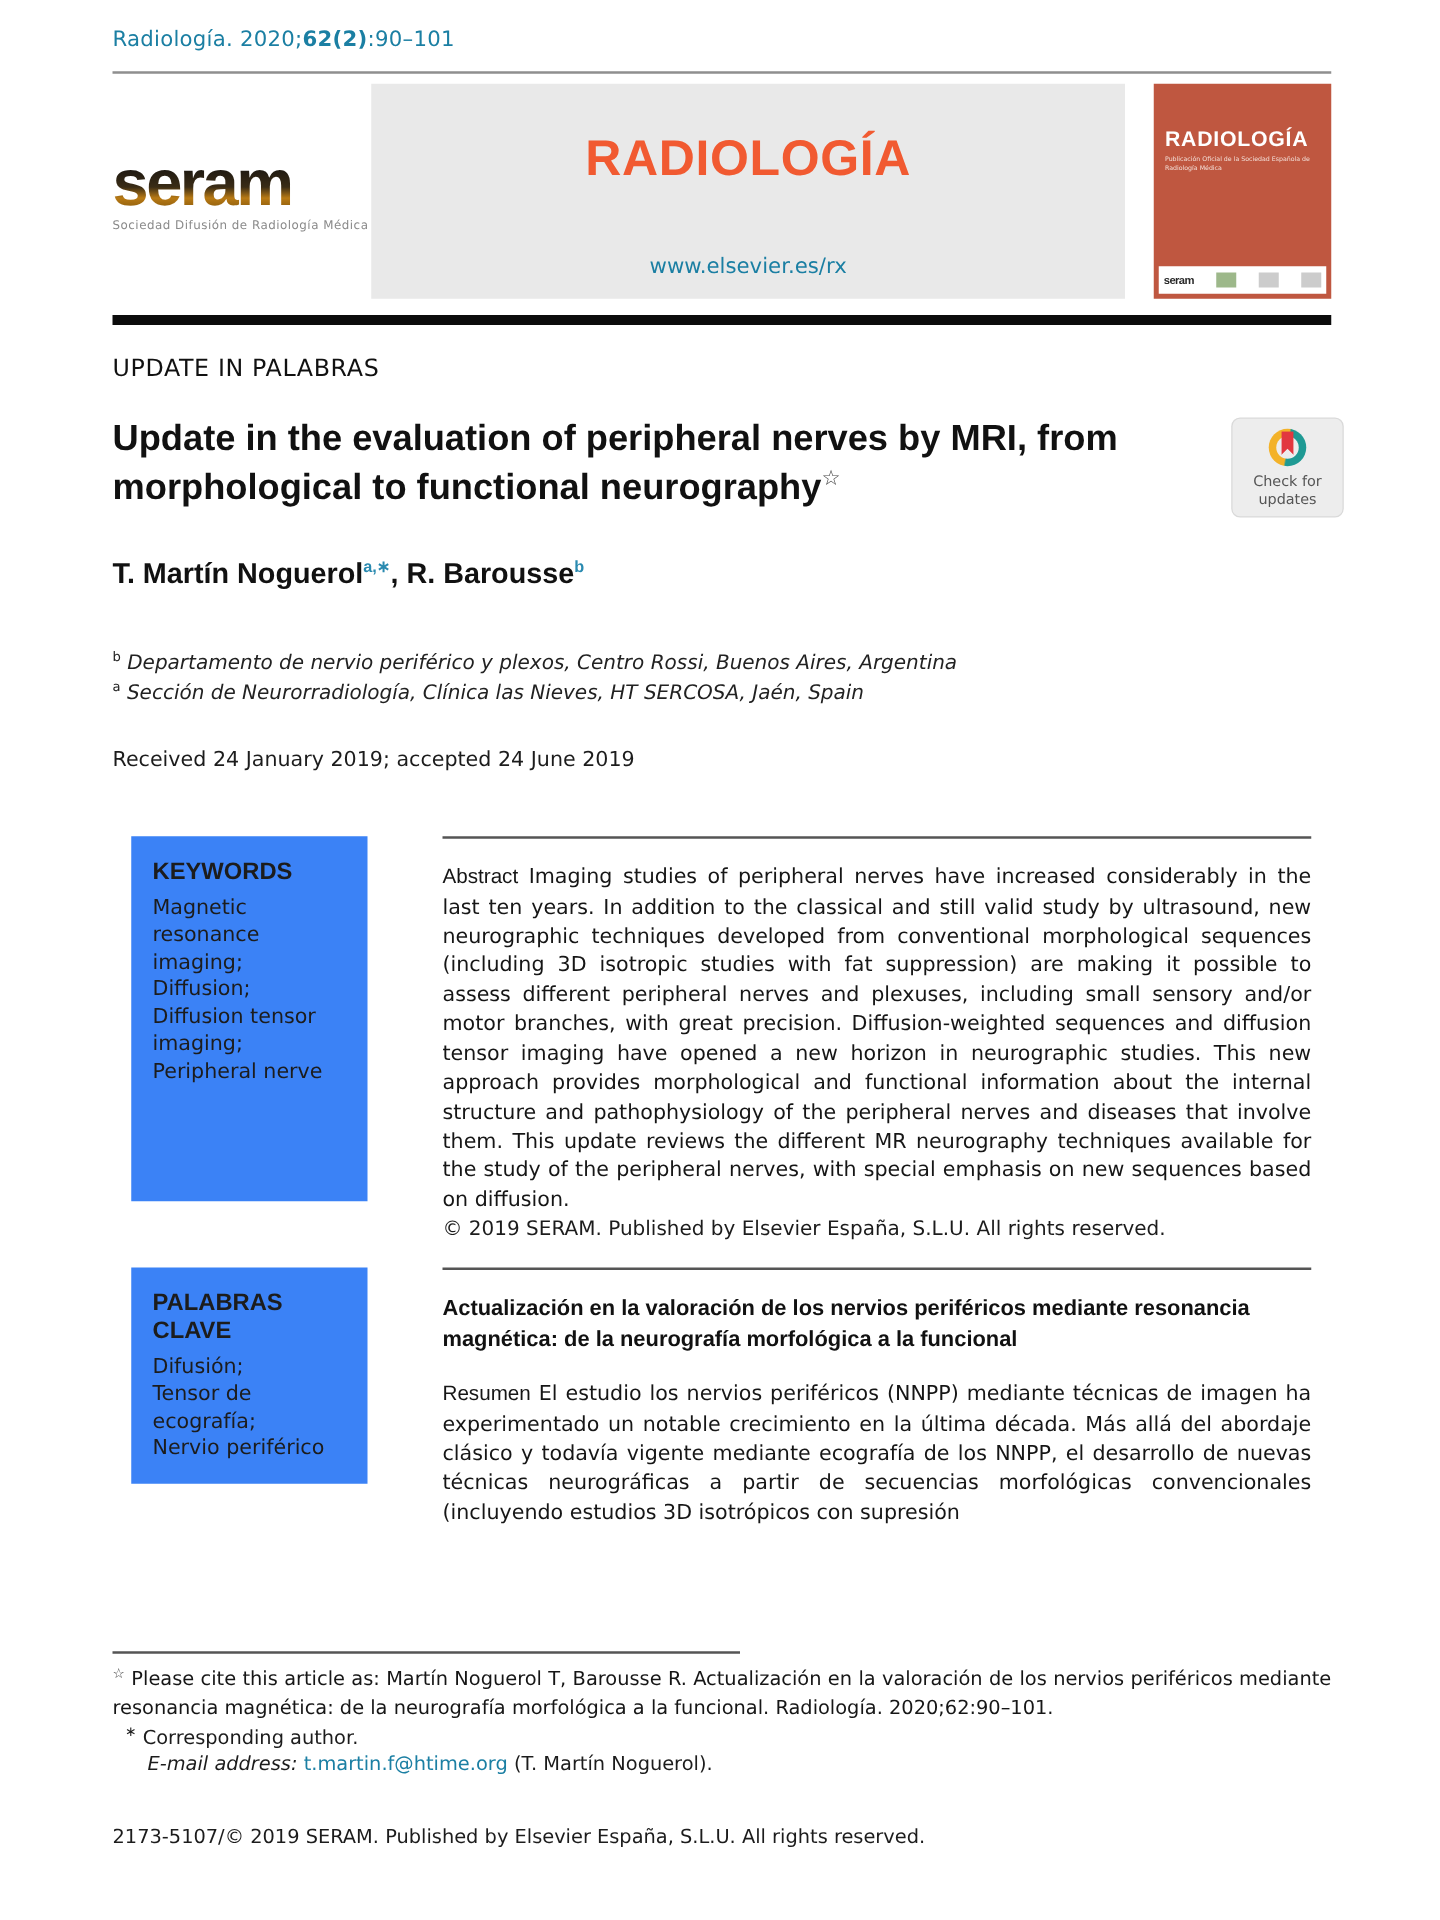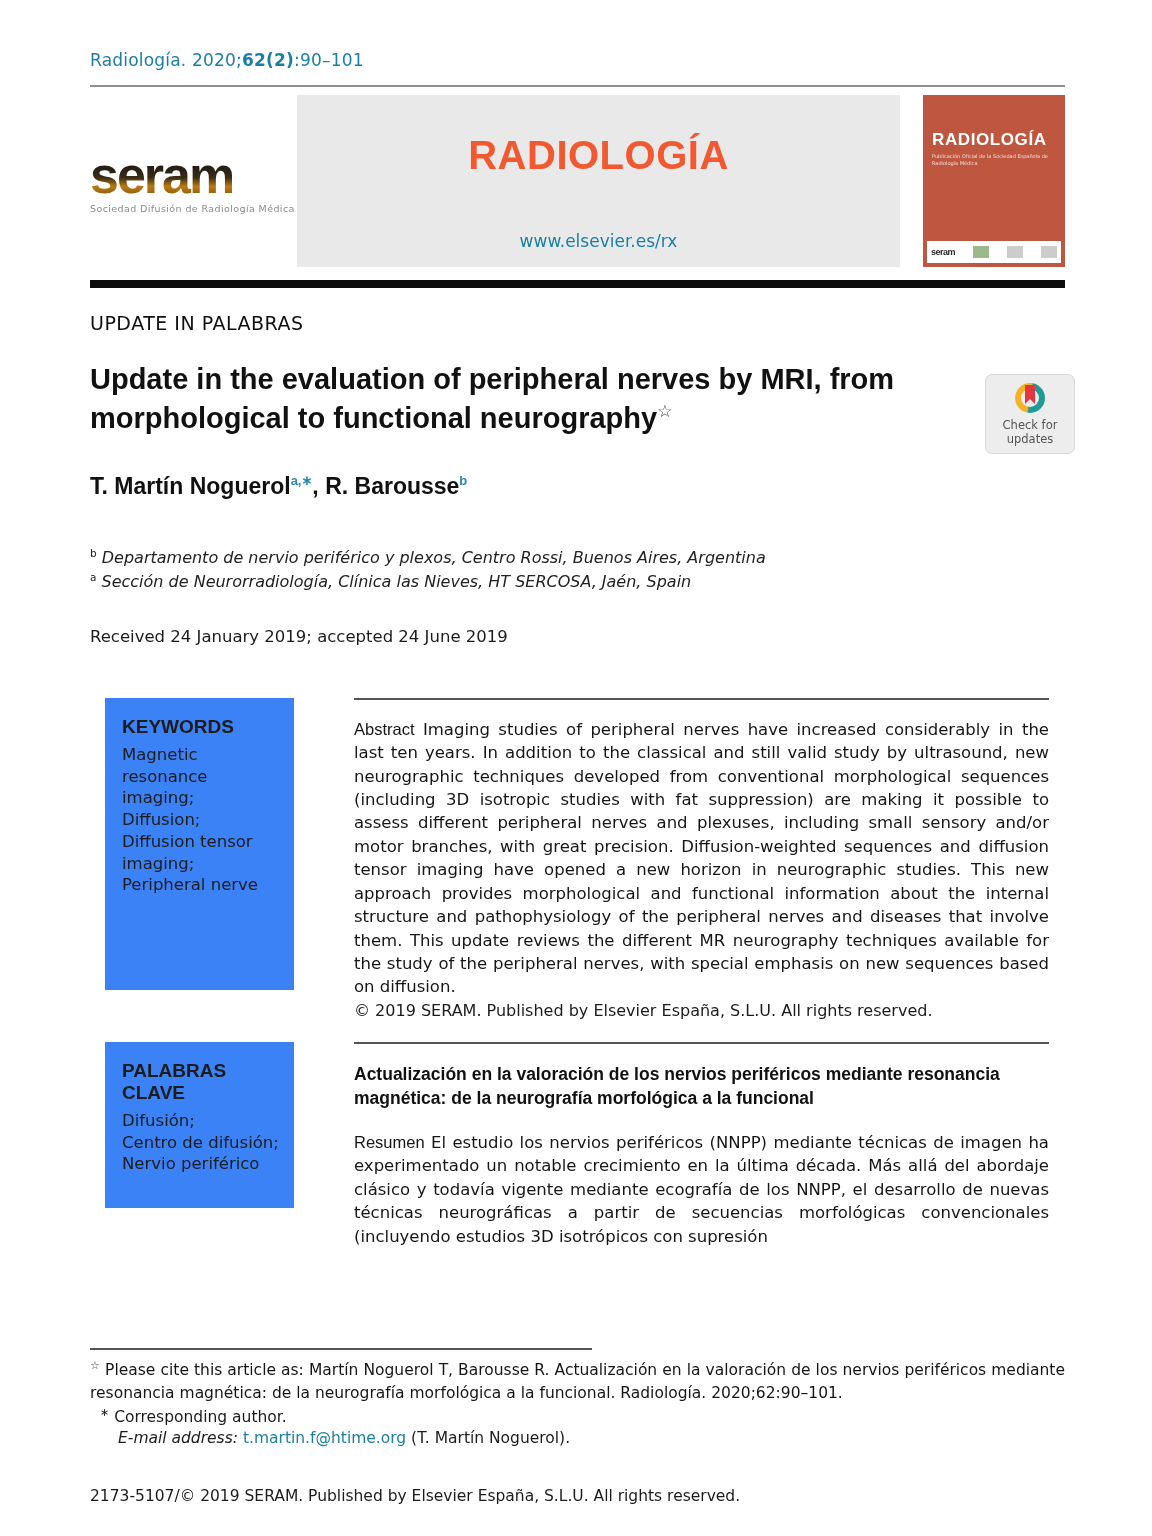--- a/index.html
+++ b/index.html
@@ -1,17 +1,17 @@
 <!DOCTYPE html>
 <html><head>
 <meta charset="utf-8">
 <style>
   html,body{margin:0;padding:0;background:#ffffff;}
   body{width:1152px;height:1536px;overflow:hidden;font-family:"DejaVu Sans",sans-serif;color:#1c1c1c;}
-  .page{padding:50px 87px 0 90px;box-sizing:border-box;}
+  .page{padding:22px 87px 0 90px;box-sizing:border-box;}
 
   
   .citation{font-size:17px;color:#1b7fa3;letter-spacing:0.2px;}
   .citation b{font-weight:bold;}
   .top-rule{border:0;border-top:2px solid #8f8f8f;margin:15px 0 8px 0;}
 
   
   .banner-row{display:flex;align-items:stretch;height:172px;}
   .logo-col{width:207px;display:flex;flex-direction:column;justify-content:center;}
   .seram-word{font-family:"Liberation Sans",sans-serif;font-weight:bold;font-size:52px;line-height:1;letter-spacing:-2px;
@@ -30,21 +30,21 @@
   .cover-foot .mini-seram{font-family:"Liberation Sans",sans-serif;font-weight:bold;font-size:9px;color:#2a2a2a;letter-spacing:-0.5px;}
   .mini-logo{width:16px;height:12px;background:#cccccc;}
   .mini-logo.green{background:#9db88a;}
   .thick-rule{height:8px;background:#0c0c0c;margin-top:13px;}
 
   
   .section-label{margin-top:24px;font-size:19px;letter-spacing:0.5px;color:#111;}
   .title-row{position:relative;margin-top:26px;}
   .article-title{width:860px;font-family:"Liberation Sans",sans-serif;font-weight:bold;font-size:29px;line-height:1.33;color:#111;}
   .title-star{font-size:17px;vertical-align:super;font-weight:normal;color:#444;}
-  .updates-badge{position:absolute;right:-10px;top:14px;width:78px;background:#ededed;border:1px solid #d9d9d9;border-radius:7px;padding:8px 5px 6px 5px;text-align:center;cursor:pointer;}
+  .updates-badge{position:absolute;right:-10px;top:2px;width:78px;background:#ededed;border:1px solid #d9d9d9;border-radius:7px;padding:8px 5px 6px 5px;text-align:center;cursor:pointer;}
   .cm-circle{width:30px;height:30px;border-radius:50%;margin:0 auto;background:linear-gradient(100deg,#f3b229 48%,#1f9a94 52%);position:relative;}
   .cm-inner{position:absolute;left:6px;top:6px;width:18px;height:18px;border-radius:50%;background:#ededed;}
   .cm-bookmark{position:absolute;left:10px;top:2px;width:10px;height:19px;background:#e2373f;clip-path:polygon(0 0,100% 0,100% 100%,50% 74%,0 100%);}
   .badge-text{font-size:11.5px;color:#555;line-height:1.25;margin-top:5px;}
 
   .authors{margin-top:36px;font-family:"Liberation Sans",sans-serif;font-weight:bold;font-size:23px;color:#111;}
   .authors sup{font-size:13px;color:#2a8ab0;font-weight:bold;}
   .affiliations{margin-top:46px;font-size:16px;font-style:italic;line-height:1.5;color:#222;}
   .affiliations sup{font-size:10.5px;font-style:normal;}
   .received{margin-top:32px;font-size:16.5px;}
@@ -143,21 +143,21 @@
     <div class="right-col">
       <div class="para"><span class="lbl">Abstract</span><span>  Imaging studies of peripheral nerves have increased considerably in the last ten years. In addition to the classical and still valid study by ultrasound, new neurographic techniques developed from conventional morphological sequences (including 3D isotropic studies with fat suppression) are making it possible to assess different peripheral nerves and plexuses, including small sensory and/or motor branches, with great precision. Diffusion-weighted sequences and diffusion tensor imaging have opened a new horizon in neurographic studies. This new approach provides morphological and functional information about the internal structure and pathophysiology of the peripheral nerves and diseases that involve them. This update reviews the different MR neurography techniques available for the study of the peripheral nerves, with special emphasis on new sequences based on diffusion.</span></div>
       <div class="copyright-line">© 2019 SERAM. Published by Elsevier España, S.L.U. All rights reserved.</div>
     </div>
   </div>
 
   <div class="two-col sect-es">
     <div class="kw-box es">
       <div class="kw-heading">PALABRAS CLAVE</div>
       <div class="kw-item">Difusión;</div>
-      <div class="kw-item">Centro de difusión;</div>
+      <div class="kw-item">Tensor de ecografía;</div>
       <div class="kw-item">Nervio periférico</div>
     </div>
     <div class="right-col">
       <div class="es-title">Actualización en la valoración de los nervios periféricos mediante resonancia magnética: de la neurografía morfológica a la funcional</div>
       <div class="para"><span class="lbl">Resumen</span><span>  El estudio los nervios periféricos (NNPP) mediante técnicas de imagen ha experimentado un notable crecimiento en la última década. Más allá del abordaje clásico y todavía vigente mediante ecografía de los NNPP, el desarrollo de nuevas técnicas neurográficas a partir de secuencias morfológicas convencionales (incluyendo estudios 3D isotrópicos con supresión</span></div>
     </div>
   </div>
 
   <div class="footnotes">
     <hr class="foot-rule">

